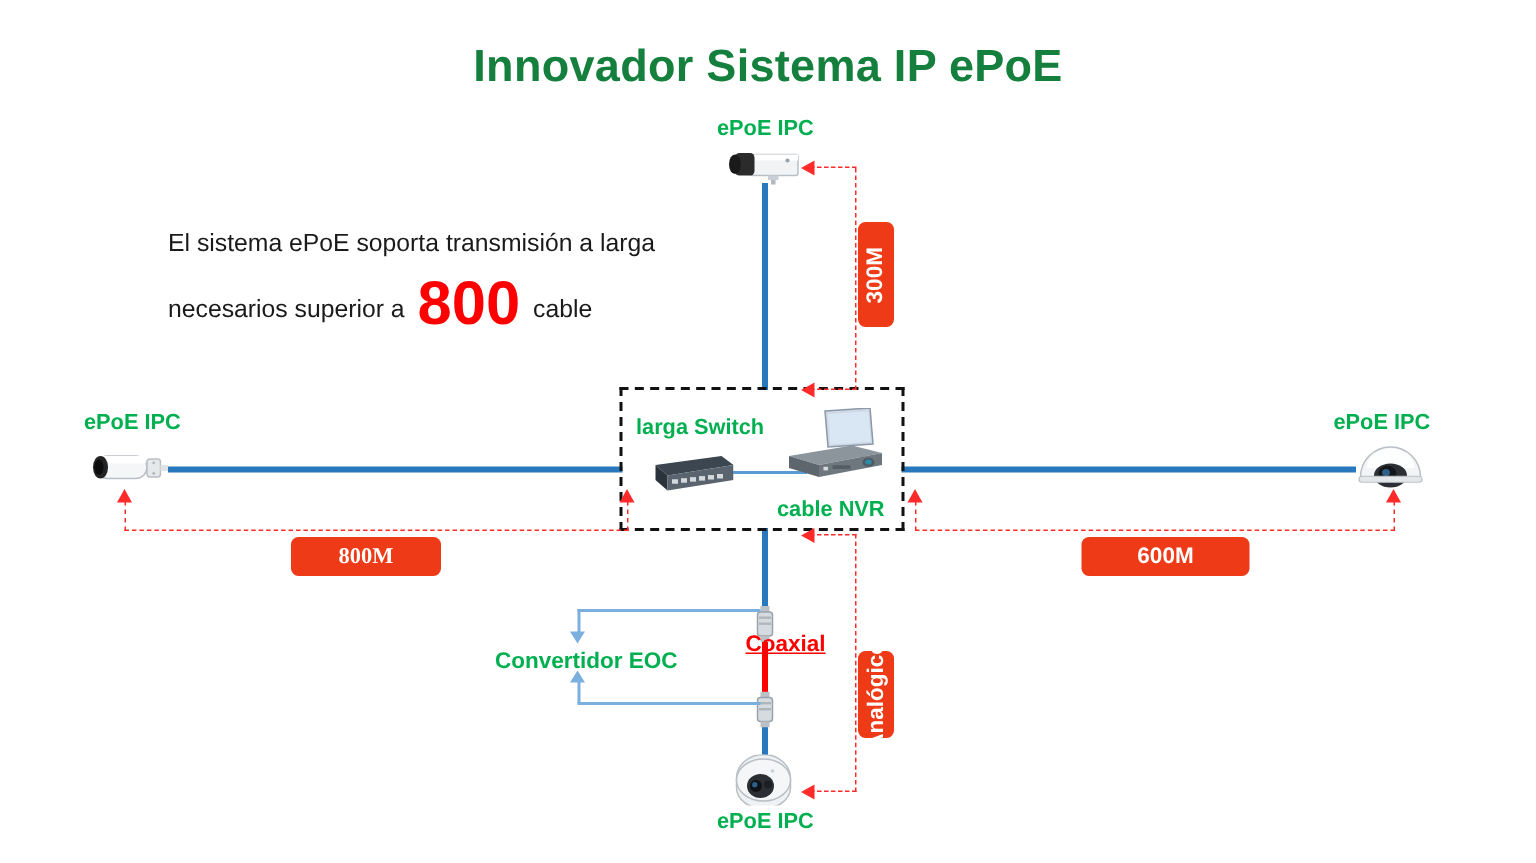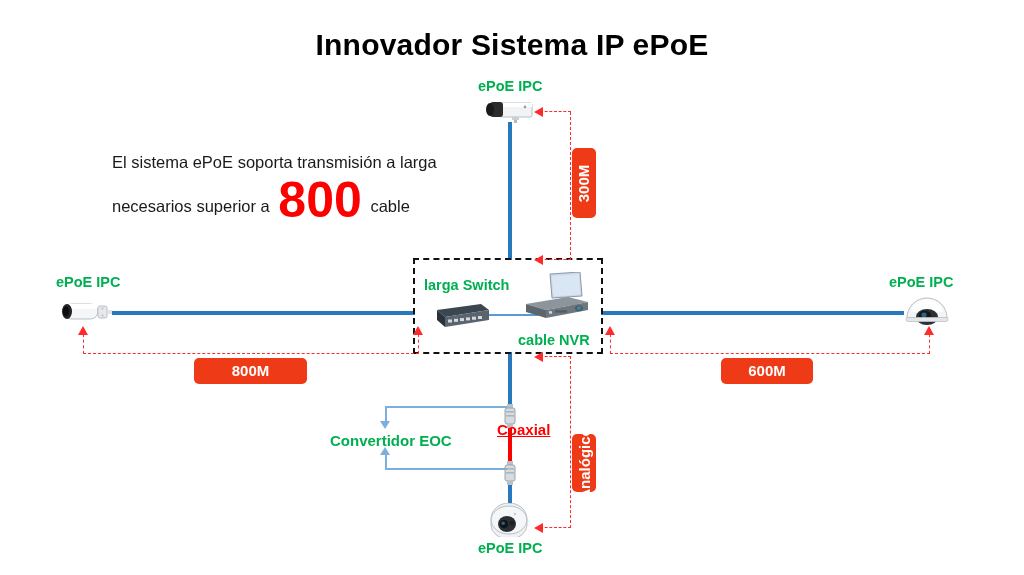--- a/index.html
+++ b/index.html
@@ -20,40 +20,40 @@
 
   
   #page-title {
     position: absolute;
     left: 0;
     top: 28px;
     width: 1024px;
     text-align: center;
     font-size: 30px;
     font-weight: bold;
-    color: #000000;
+    color: #15803d;
     letter-spacing: 0.2px;
   }
 
   
   .para {
     position: absolute;
     color: #1a1a1a;
     font-size: 16.5px;
     line-height: 44px;
     white-space: nowrap;
   }
   #intro-text {
     left: 112px;
     top: 140px;
   }
   #intro-text .line2 { display: block; }
   .big-red {
     color: #ff0000;
-    font-size: 50px;
+    font-size: 41px;
     font-weight: bold;
     line-height: 0;
     vertical-align: -5px;
     padding: 0 4px;
   }
   #closing-text {
     left: 662px;
     top: 440px;
     line-height: 40px;
   }
@@ -360,28 +360,28 @@
   <div class="m-arrow arrow-left" style="left:534px; top:255px;"></div>
   <div class="badge-vert" style="left:572px; top:148px; width:24px; height:70px;">
     <span>300M</span>
   </div>
 
   <div class="m-h" style="left:83px; top:353px; width:336px;"></div>
   <div class="m-v" style="left:83px; top:334px; height:20px;"></div>
   <div class="m-arrow arrow-up" style="left:78px; top:326px;"></div>
   <div class="m-v" style="left:418px; top:334px; height:20px;"></div>
   <div class="m-arrow arrow-up" style="left:413px; top:326px;"></div>
-  <div class="badge" style="left:194px; top:358px; width:113px;">800M</div>
+  <div class="badge" style="left:194px; top:358px; width:100px;font-family:Liberation Serif, serif;">800M</div>
 
   <div class="m-h" style="left:610px; top:353px; width:320px;"></div>
   <div class="m-v" style="left:610px; top:334px; height:20px;"></div>
   <div class="m-arrow arrow-up" style="left:605px; top:326px;"></div>
   <div class="m-v" style="left:929px; top:334px; height:20px;"></div>
   <div class="m-arrow arrow-up" style="left:924px; top:326px;"></div>
-  <div class="badge" style="left:721px; top:358px; width:92px;">600M</div>
+  <div class="badge" style="left:721px; top:358px; width:112px;">600M</div>
 
   <div class="m-v" style="left:570px; top:356px; height:172px;"></div>
   <div class="m-h" style="left:540px; top:356px; width:31px;"></div>
   <div class="m-arrow arrow-left" style="left:534px; top:352px;"></div>
   <div class="m-h" style="left:540px; top:527px; width:31px;"></div>
   <div class="m-arrow arrow-left" style="left:534px; top:523px;"></div>
   <div class="badge-vert" style="left:572px; top:434px; width:24px; height:58px;">
     <span>Analógico</span>
   </div>
 

